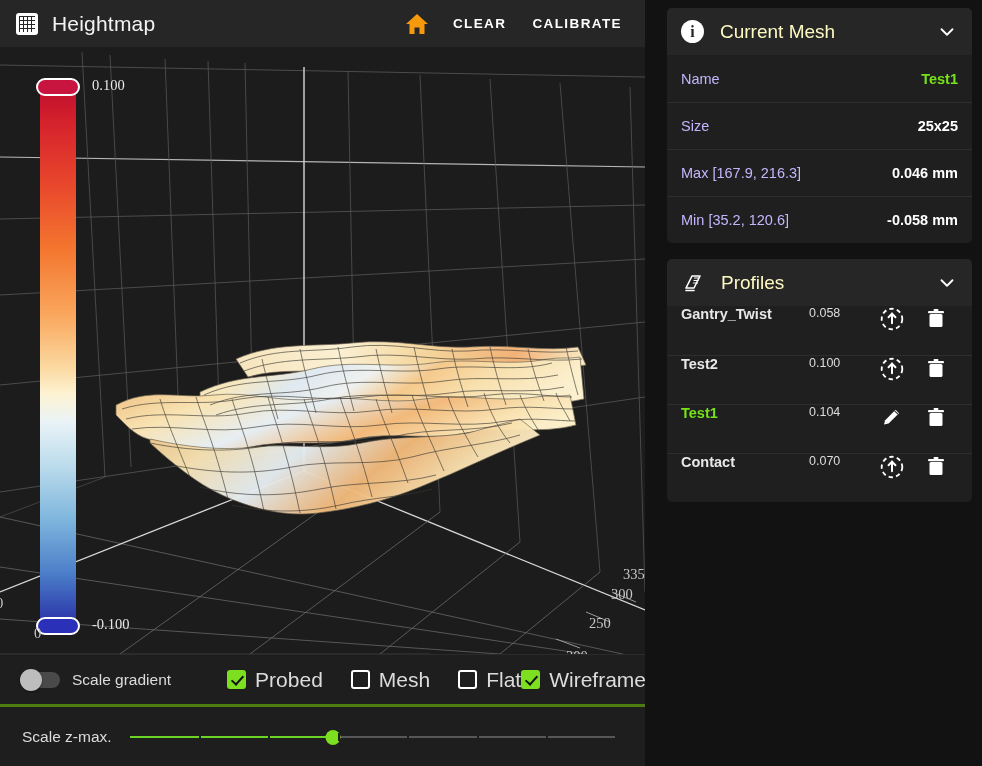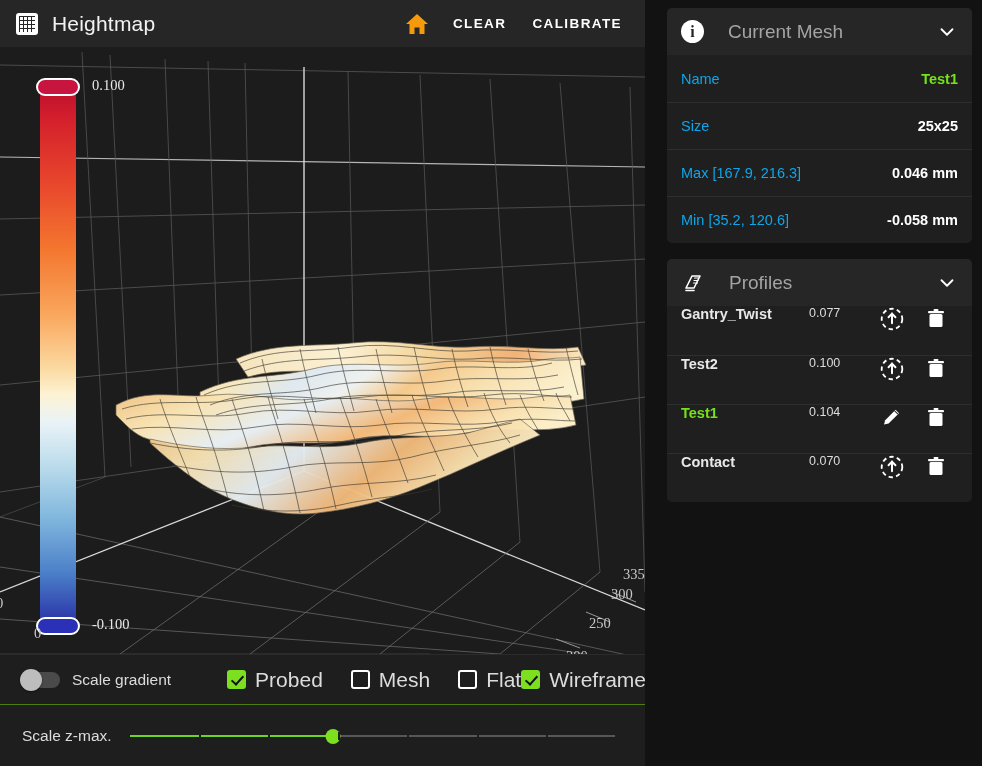--- a/index.html
+++ b/index.html
@@ -184,21 +184,21 @@
   .cbx-label {
     margin-left: 9px;
     color: #dcdcdc; font-size: 21px; white-space: nowrap;
   }
 
   
   .slider-row {
     height: 62px; min-height: 62px;
     display: flex; align-items: center;
     padding: 0 22px;
-    border-top: 1px solid #4d7c0f;
+    border-top: 3px solid #4d7c0f;
     background: #1e1e1e;
   }
   .slider-label {
     color: #dcdcdc; font-size: 15.5px; white-space: nowrap;
     margin-right: 18px;
   }
   .slider {
     position: relative; flex: 1 1 auto; height: 24px;
     cursor: pointer;
     margin-right: 8px;
@@ -237,23 +237,23 @@
     overflow: hidden;
   }
   .card-head {
     height: 47px;
     display: flex; align-items: center;
     padding: 0 14px;
     background: #262626;
     cursor: pointer;
   }
   .card-title {
-    color: #a3a3a3;
+    color: #fef9c3;
     font-size: 19px;
-    margin-left: 24px;
+    margin-left: 16px;
     flex: 1 1 auto;
     white-space: nowrap;
   }
   .info-icon {
     width: 23px; height: 23px; border-radius: 50%;
     background: #ffffff; color: #262626;
     font-family: "Liberation Serif", serif;
     font-weight: 700; font-size: 16px;
     display: flex; align-items: center; justify-content: center;
     flex: 0 0 auto;
@@ -261,21 +261,21 @@
   .chevron { flex: 0 0 auto; }
 
   .info-row {
     display: flex; align-items: center;
     justify-content: space-between;
     height: 47px;
     padding: 0 14px;
     border-top: 1px solid #2e2e2e;
   }
   .info-row:first-of-type { border-top: none; }
-  .info-key { color: #0ea5e9; font-size: 14.5px; white-space: nowrap; }
+  .info-key { color: #c4b5fd; font-size: 14.5px; white-space: nowrap; }
   .info-val { color: #ffffff; font-size: 14.5px; font-weight: 700; white-space: nowrap; }
   .info-val.accent { color: #76e219; }
 
   .profile-row {
     display: flex; align-items: flex-start;
     height: 49px;
     padding: 0 14px 0 14px;
     border-top: 1px solid #2e2e2e;
     cursor: pointer;
   }
@@ -549,21 +549,21 @@
           <path d="M13.5 7 L17.5 7 M13 9.5 L17 9.5 M12.5 12 L16.5 12" stroke="#ffffff" stroke-width="1.2" fill="none" stroke-linecap="round"></path>
         </svg>
         <span class="card-title">Profiles</span>
         <svg class="chevron" width="22" height="22" viewBox="0 0 24 24">
           <path d="M6 9 L12 15 L18 9" stroke="#ffffff" stroke-width="2" fill="none" stroke-linecap="round" stroke-linejoin="round"></path>
         </svg>
       </div>
       <div id="profile-rows">
           <div class="profile-row">
             <span class="p-name">Gantry_Twist</span>
-            <span class="p-val">0.077</span>
+            <span class="p-val">0.058</span>
             <span class="p-act">
               <svg width="26" height="26" viewBox="0 0 24 24">
                 <circle cx="12" cy="12" r="9.5" stroke="#ffffff" stroke-width="1.7" fill="none" stroke-dasharray="4 3"></circle>
                 <path d="M12 7 L12 16 M12 7 L8.8 10.4 M12 7 L15.2 10.4" stroke="#ffffff" stroke-width="1.8" fill="none" stroke-linecap="round" stroke-linejoin="round"></path>
               </svg>
             </span>
             <span class="p-act">
               <svg width="24" height="24" viewBox="0 0 24 24">
                 <rect x="5.5" y="8" width="13" height="13" rx="1.5" fill="#ffffff"></rect>
                 <rect x="4" y="5" width="16" height="2.2" rx="1" fill="#ffffff"></rect>

